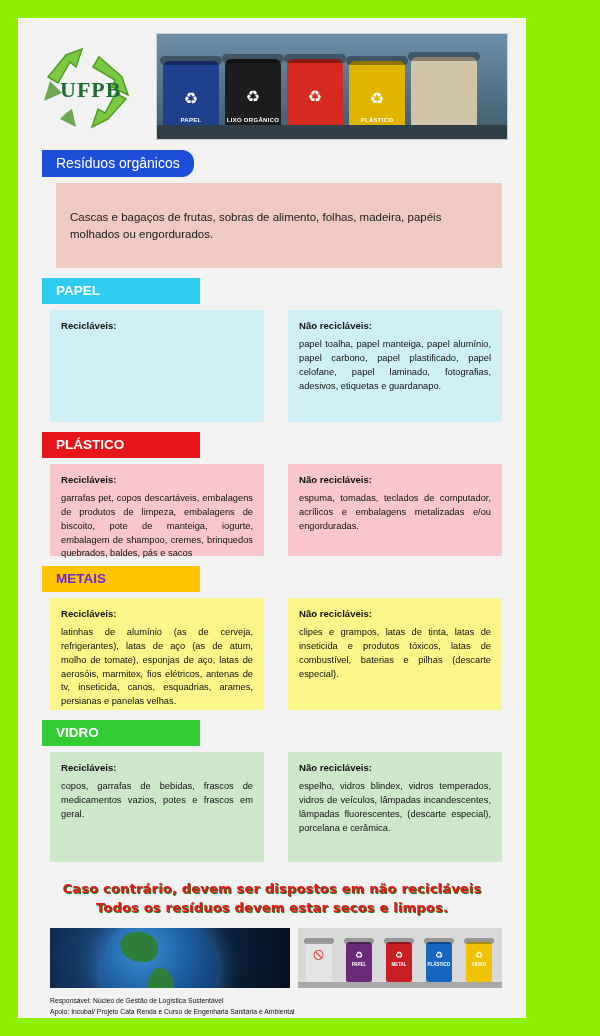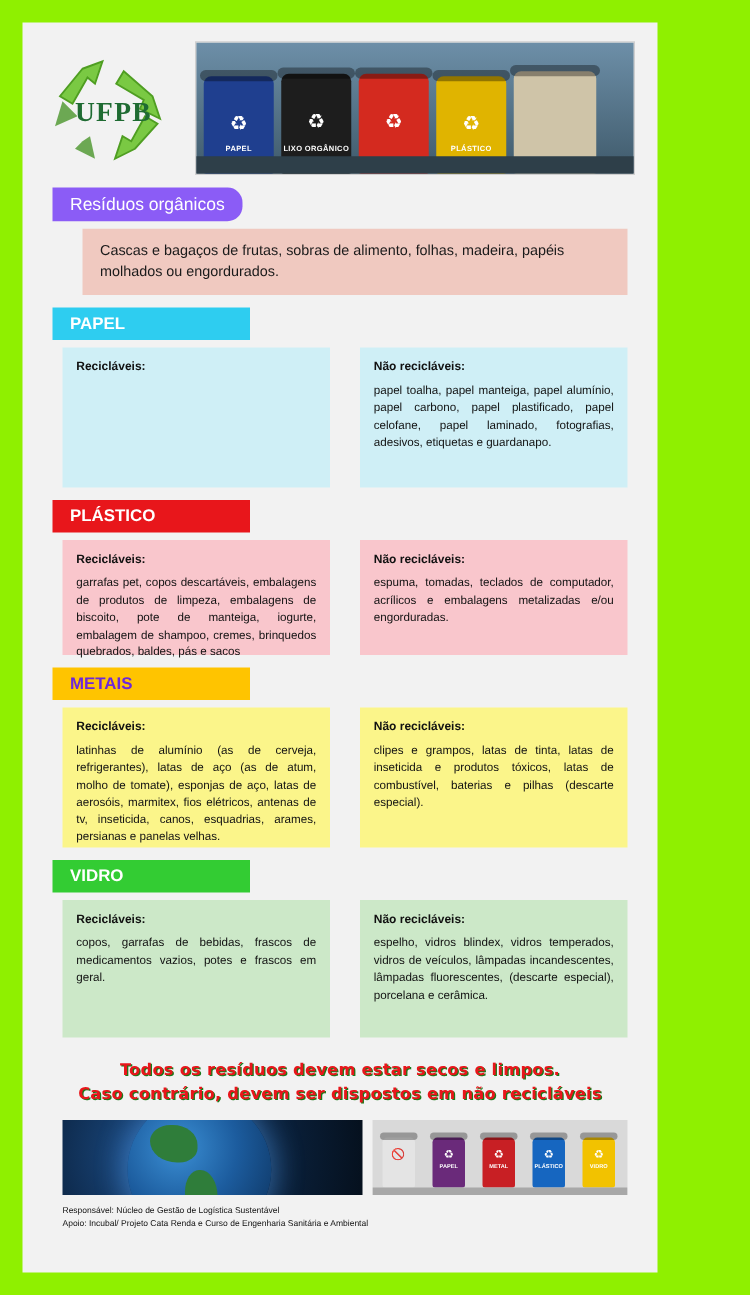--- a/index.html
+++ b/index.html
@@ -96,35 +96,35 @@
   
   .pill {
     display: inline-block;
     padding: 5px 14px 6px 14px;
     font-size: 13.5px;
     font-weight: bold;
     color: #ffffff;
     border-radius: 0 10px 10px 0;
     margin-left: 6px;
   }
-  .pill.organicos { background: #8b5cf6; border-radius: 0 12px 12px 0; font-weight: normal; font-size: 14px; }
+  .pill.organicos { background: #1d4ed8; border-radius: 0 12px 12px 0; font-weight: normal; font-size: 14px; }
   .pill.papel { background: #2ecdf0; border-radius: 0; color:#ffffff; }
   .pill.plastico { background: #e8161b; border-radius: 0; }
   .pill.metais { background: #ffc400; border-radius: 0; color: #6d28d9; }
   .pill.vidro { background: #33cc33; border-radius: 0; }
   .pill-wrap { margin-top: 10px; margin-bottom: 6px; }
   .pill-fixed {
     width: 130px;
     text-align: left;
   }
   
   .organic-box {
     background: #f0c9c0;
-    margin: 0 6px 0 30px;
-    padding: 10px 14px;
+    margin: 0 6px 0 20px;
+    padding: 26px 14px;
     font-size: 11.5px;
     color: #1a1a1a;
     line-height: 1.45;
   }
   .cols {
     display: flex;
     gap: 24px;
     margin: 0 6px 0 14px;
   }
   .col {
@@ -344,22 +344,22 @@
       <b>Recicláveis:</b>
       <span>copos, garrafas de bebidas, frascos de medicamentos vazios, potes e frascos em geral.</span>
     </div>
     <div class="col vidro-n h-vidro justify">
       <b>Não recicláveis:</b>
       <span>espelho, vidros blindex, vidros temperados, vidros de veículos, lâmpadas incandescentes, lâmpadas fluorescentes, (descarte especial), porcelana e cerâmica.</span>
     </div>
   </div>
 
   <div class="slogan">
+    <div>Caso contrário, devem ser dispostos em não recicláveis</div>
     <div>Todos os resíduos devem estar secos e limpos.</div>
-    <div>Caso contrário, devem ser dispostos em não recicláveis</div>
   </div>
 
   <div class="footer-imgs">
     <div class="earth">
       <div class="globe">
         <div class="land" style="left:18px;top:22px;width:38px;height:30px;"></div>
         <div class="land" style="left:46px;top:58px;width:26px;height:40px;"></div>
       </div>
     </div>
     <div class="bins-strip">

